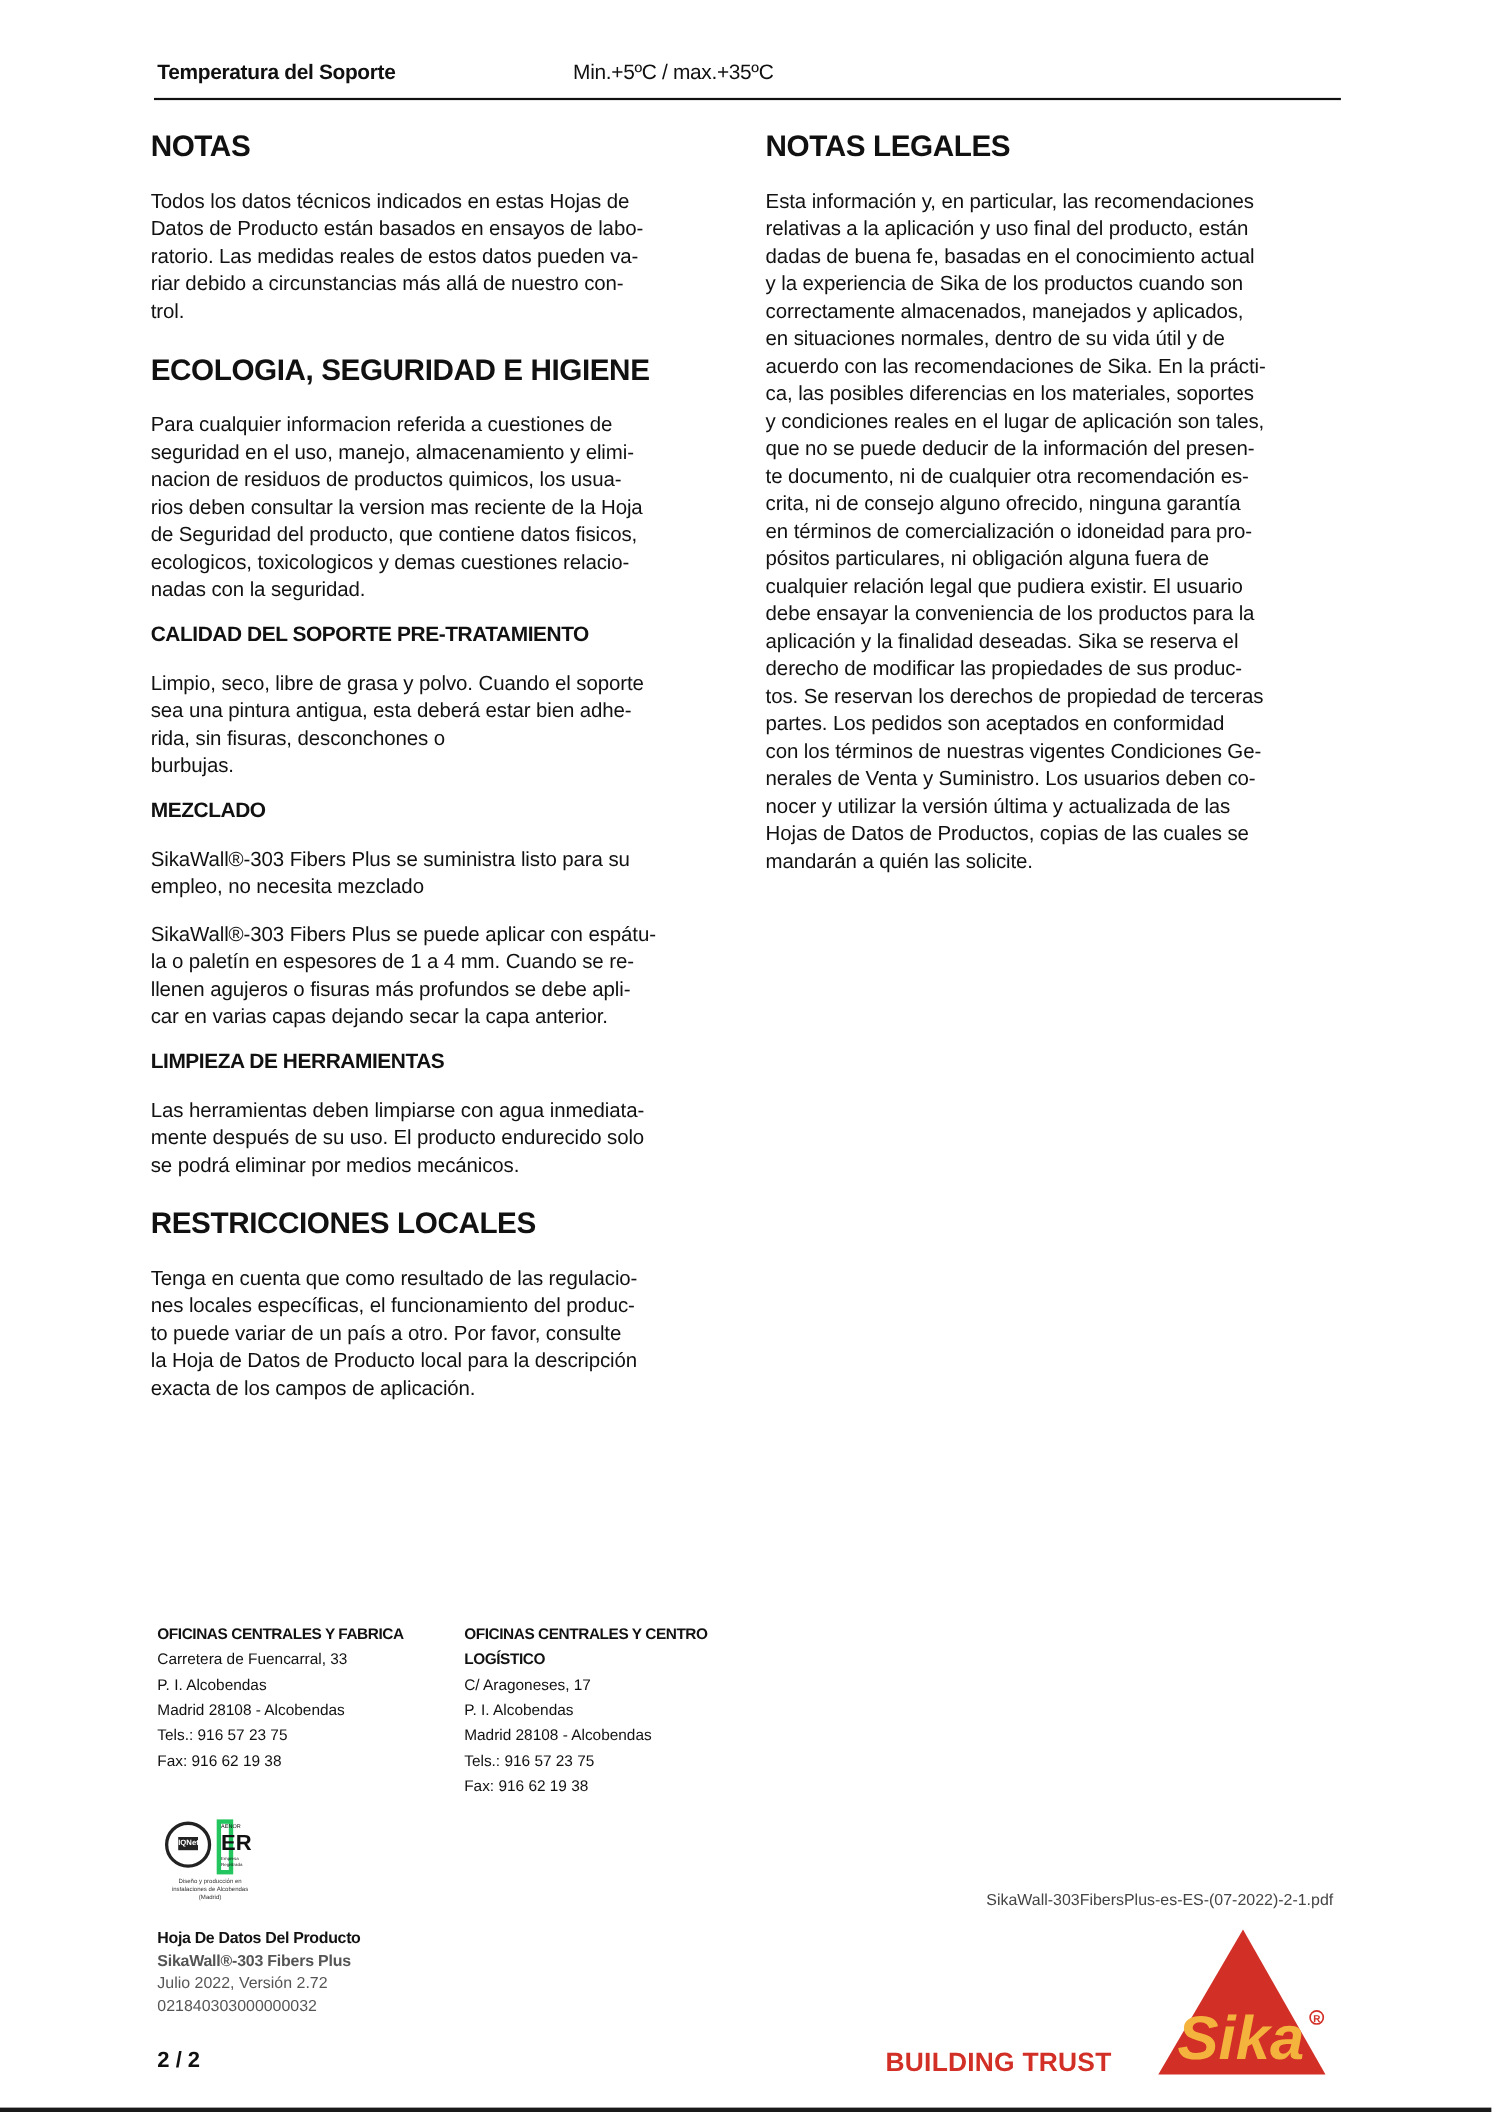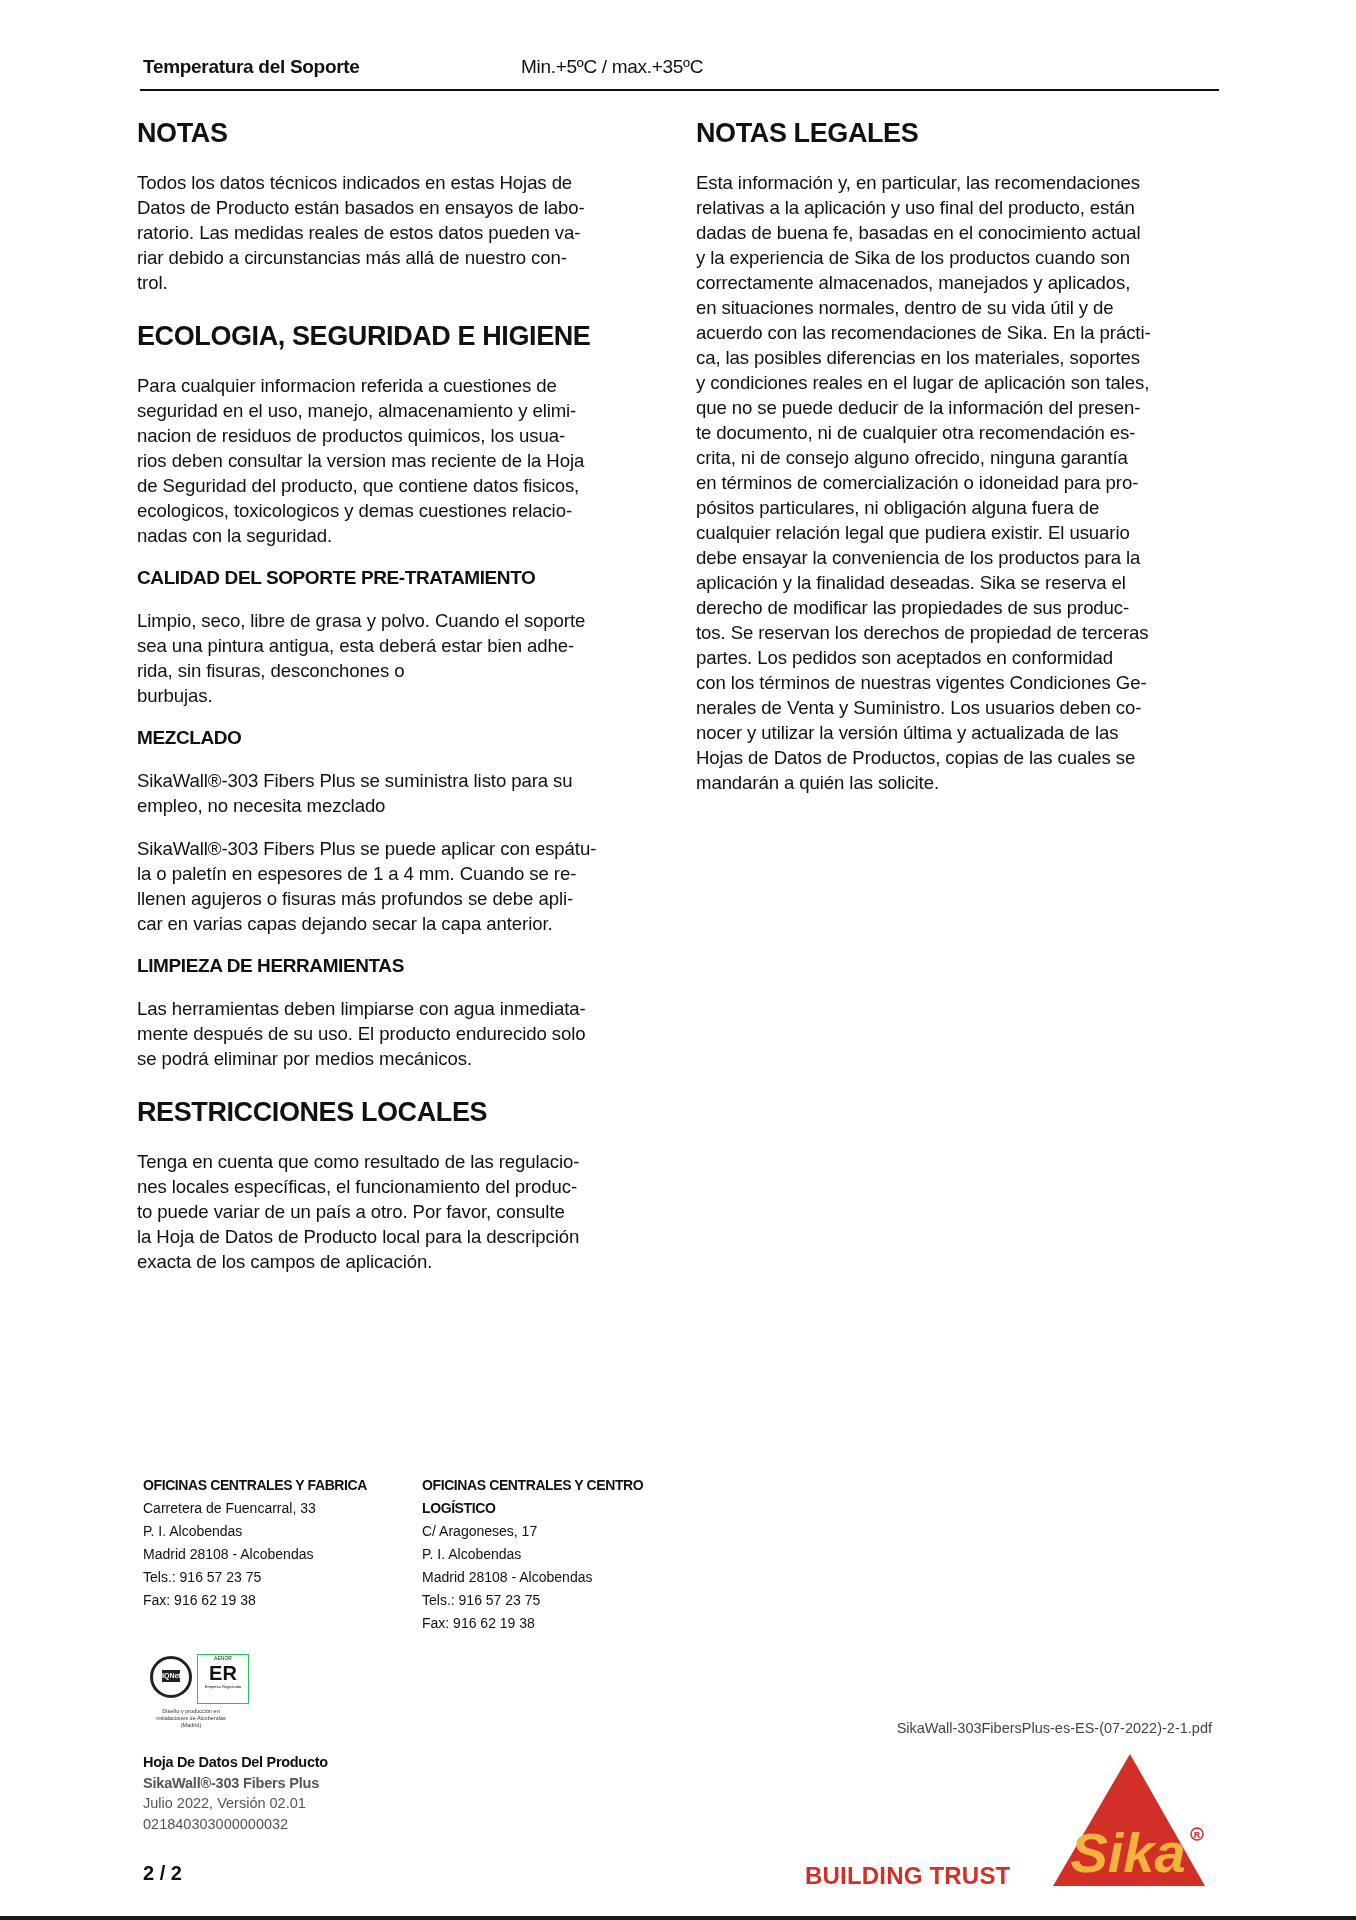--- a/index.html
+++ b/index.html
@@ -21,21 +21,21 @@
   .office { position:absolute; top:1474px; font-size:14px; line-height:23px; }
   .office .t { font-weight:bold; letter-spacing:-0.4px; }
   .office1 { left:143px; width:260px; }
   .office2 { left:422px; width:230px; }
 
   .cert { position:absolute; left:148px; top:1652px; width:86px; height:82px; }
   .cert-seal { position:absolute; left:2px; top:4px; width:42px; height:42px; border-radius:50%;
                border:3px solid #222; box-sizing:border-box; }
   .cert-seal-inner { position:absolute; left:9px; top:11px; width:18px; height:12px; background:#222; color:#fff;
                      font-size:7px; line-height:12px; text-align:center; font-weight:bold; }
-  .cert-er { position:absolute; left:49px; top:2px; width:52px; height:50px; border:1px solid #22c55e; box-sizing:border-box; }
+  .cert-er { position:absolute; left:49px; top:2px; width:15px; height:50px; border:4px solid #22c55e; box-sizing:border-box; }
   .cert-er-top { font-size:5px; text-align:center; line-height:7px; }
   .cert-er-big { font-size:20px; font-weight:bold; text-align:center; line-height:22px; }
   .cert-er-bot { font-size:4px; text-align:center; line-height:5px; }
   .cert-caption { position:absolute; left:0; top:56px; width:86px; font-size:5.5px; line-height:7px; text-align:center; color:#333; }
 
   .product { position:absolute; left:143px; top:1752px; font-size:14.5px; line-height:20.5px; }
   .product .a { font-weight:bold; color:#111; letter-spacing:-0.3px; }
   .product .b { font-weight:bold; color:#555; letter-spacing:-0.2px; }
   .product .c { color:#555; }
   .product .d { color:#555; }
@@ -149,21 +149,21 @@
     <div class="cert-er-top">AENOR</div>
     <div class="cert-er-big">ER</div>
     <div class="cert-er-bot">Empresa Registrada</div>
   </div>
   <div class="cert-caption">Diseño y producción en instalaciones de Alcobendas (Madrid)</div>
 </div>
 
 <div class="product">
   <div class="a">Hoja De Datos Del Producto</div>
   <div class="b">SikaWall®-303 Fibers Plus</div>
-  <div class="c">Julio 2022, Versión 02.01</div>
+  <div class="c">Julio 2022, Versión 2.72</div>
   <div class="d">021840303000000032</div>
 </div>
 
 <div class="pageno">2 / 2</div>
 <div class="filename">SikaWall-303FibersPlus-es-ES-(07-2022)-2-1.pdf</div>
 <div class="tagline">BUILDING TRUST</div>
 
 <svg class="logo" viewBox="0 0 160 136">
   <polygon points="80,2 155,134 3,134" fill="#d22f27"></polygon>
   <text x="78" y="120" text-anchor="middle" font-family="Liberation Sans, sans-serif" font-size="56" font-weight="bold" font-style="italic" fill="#f4b33d">Sika</text>

